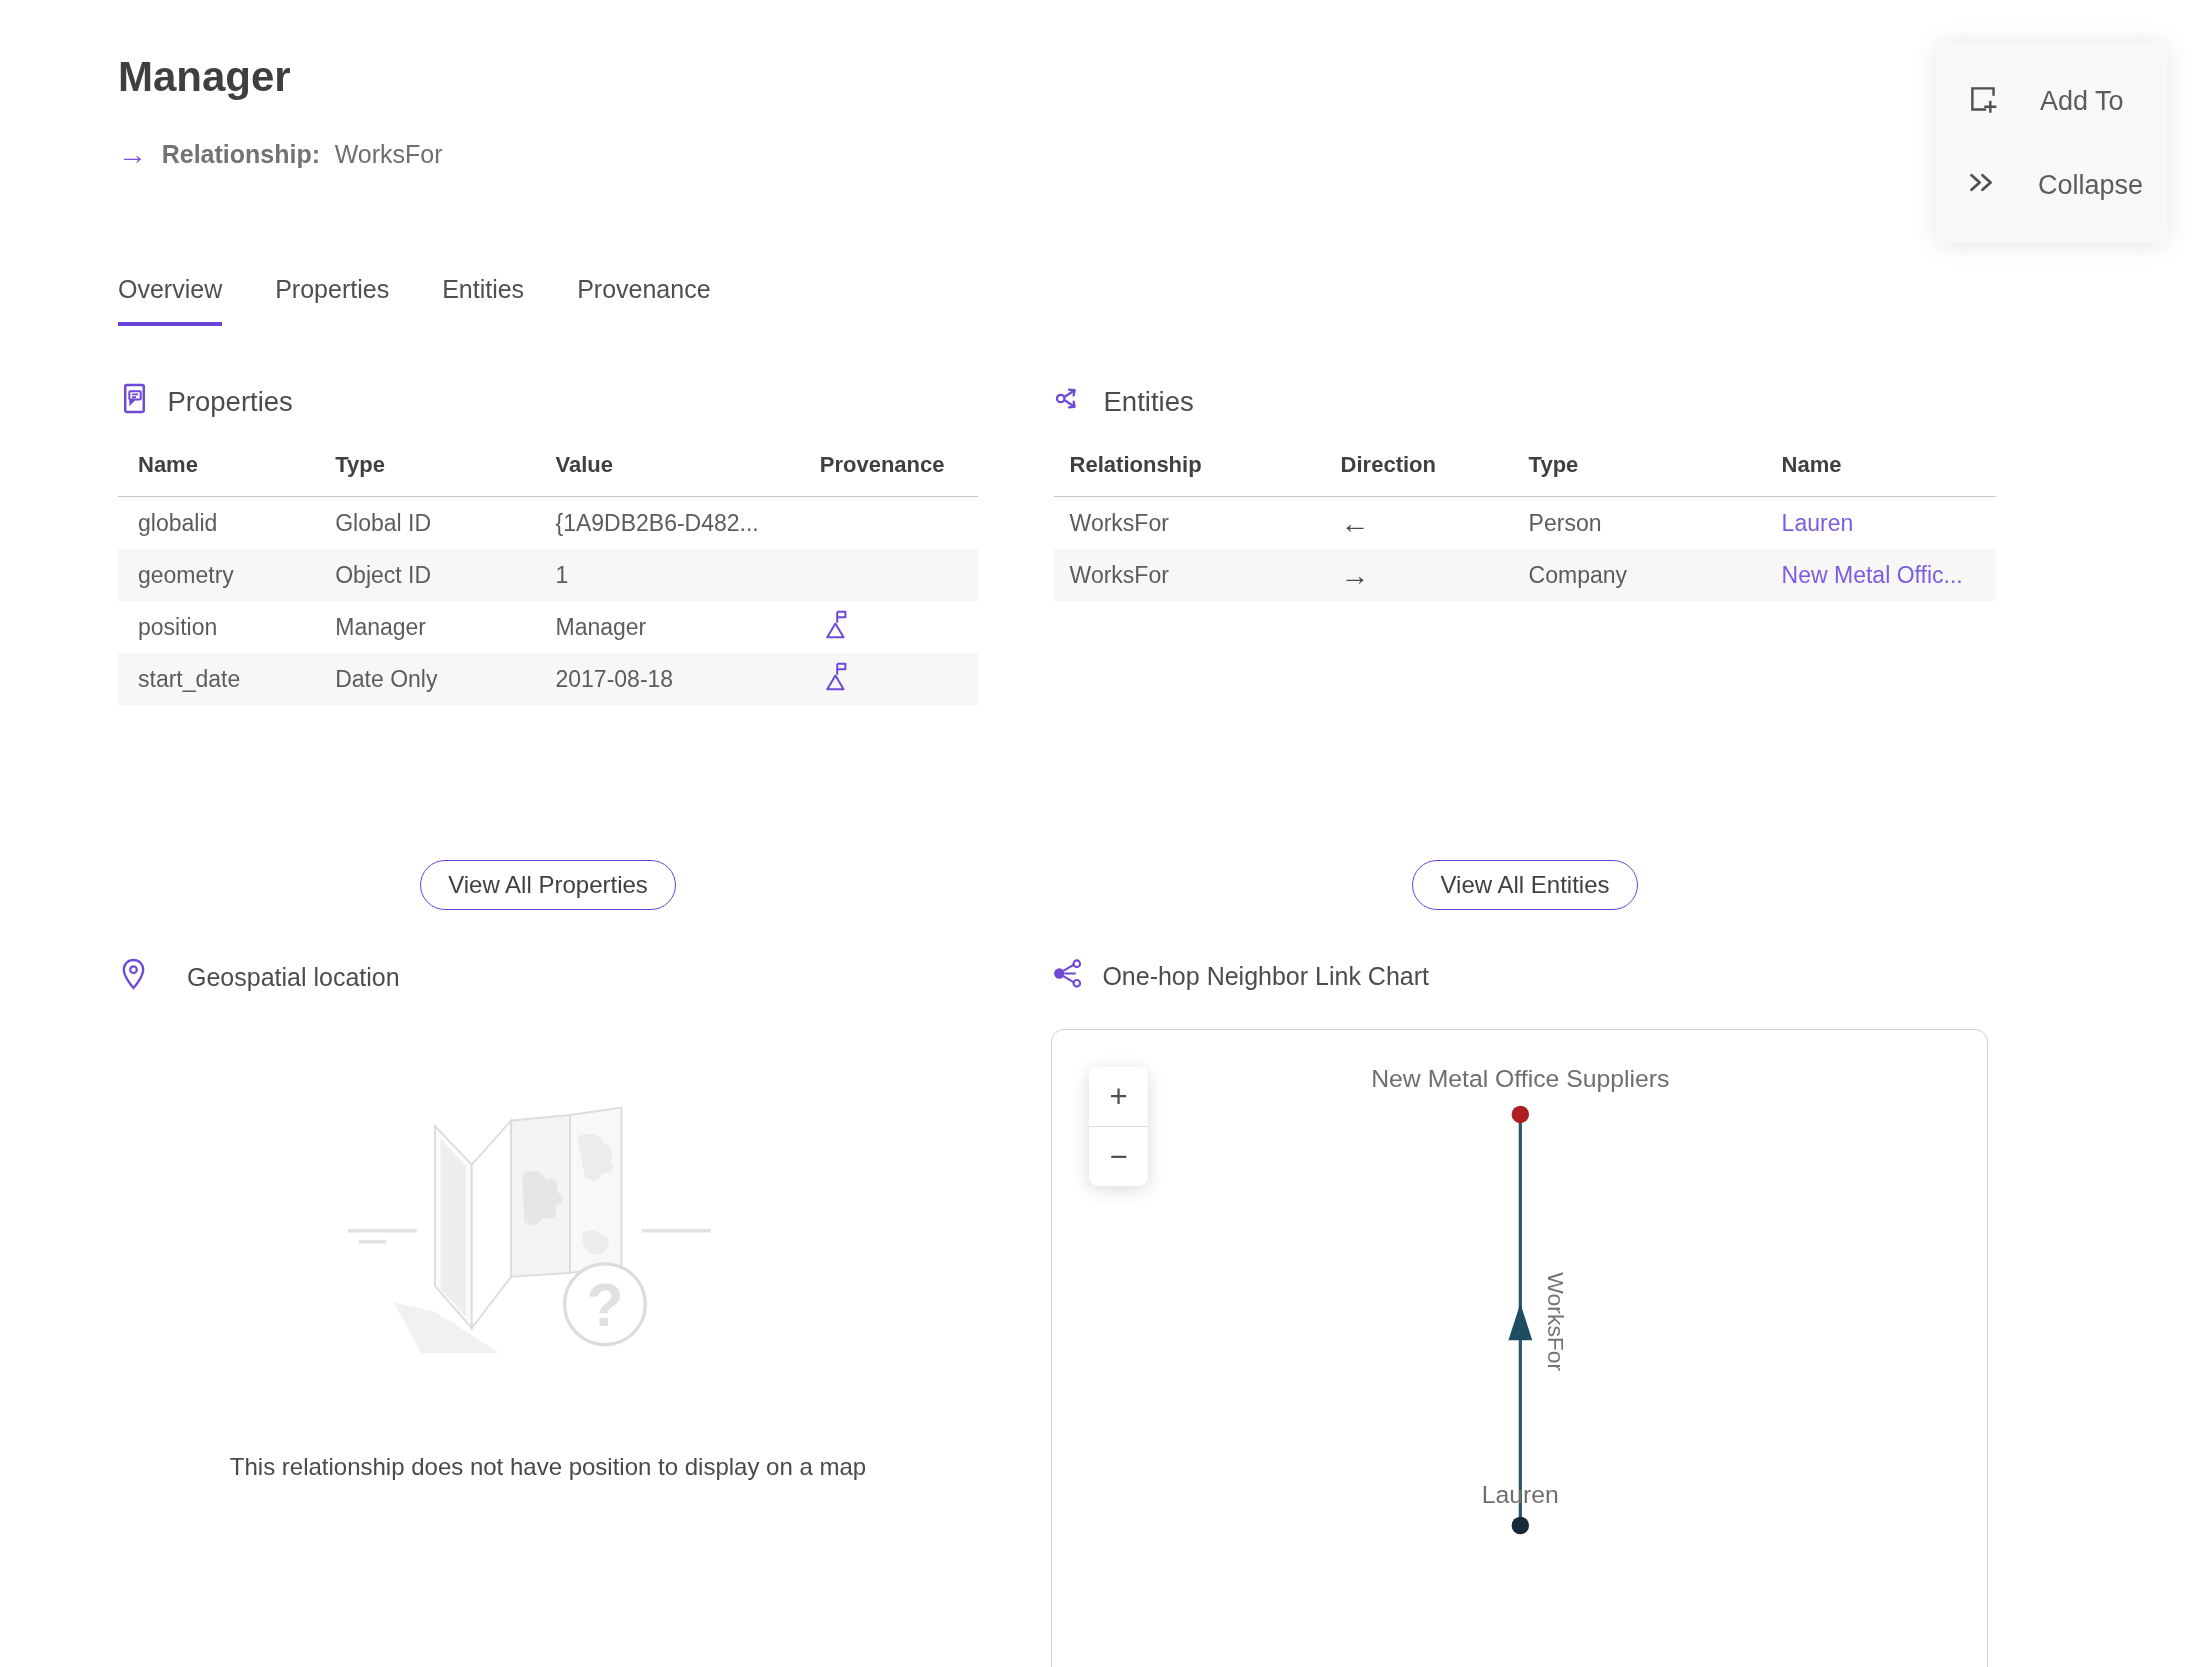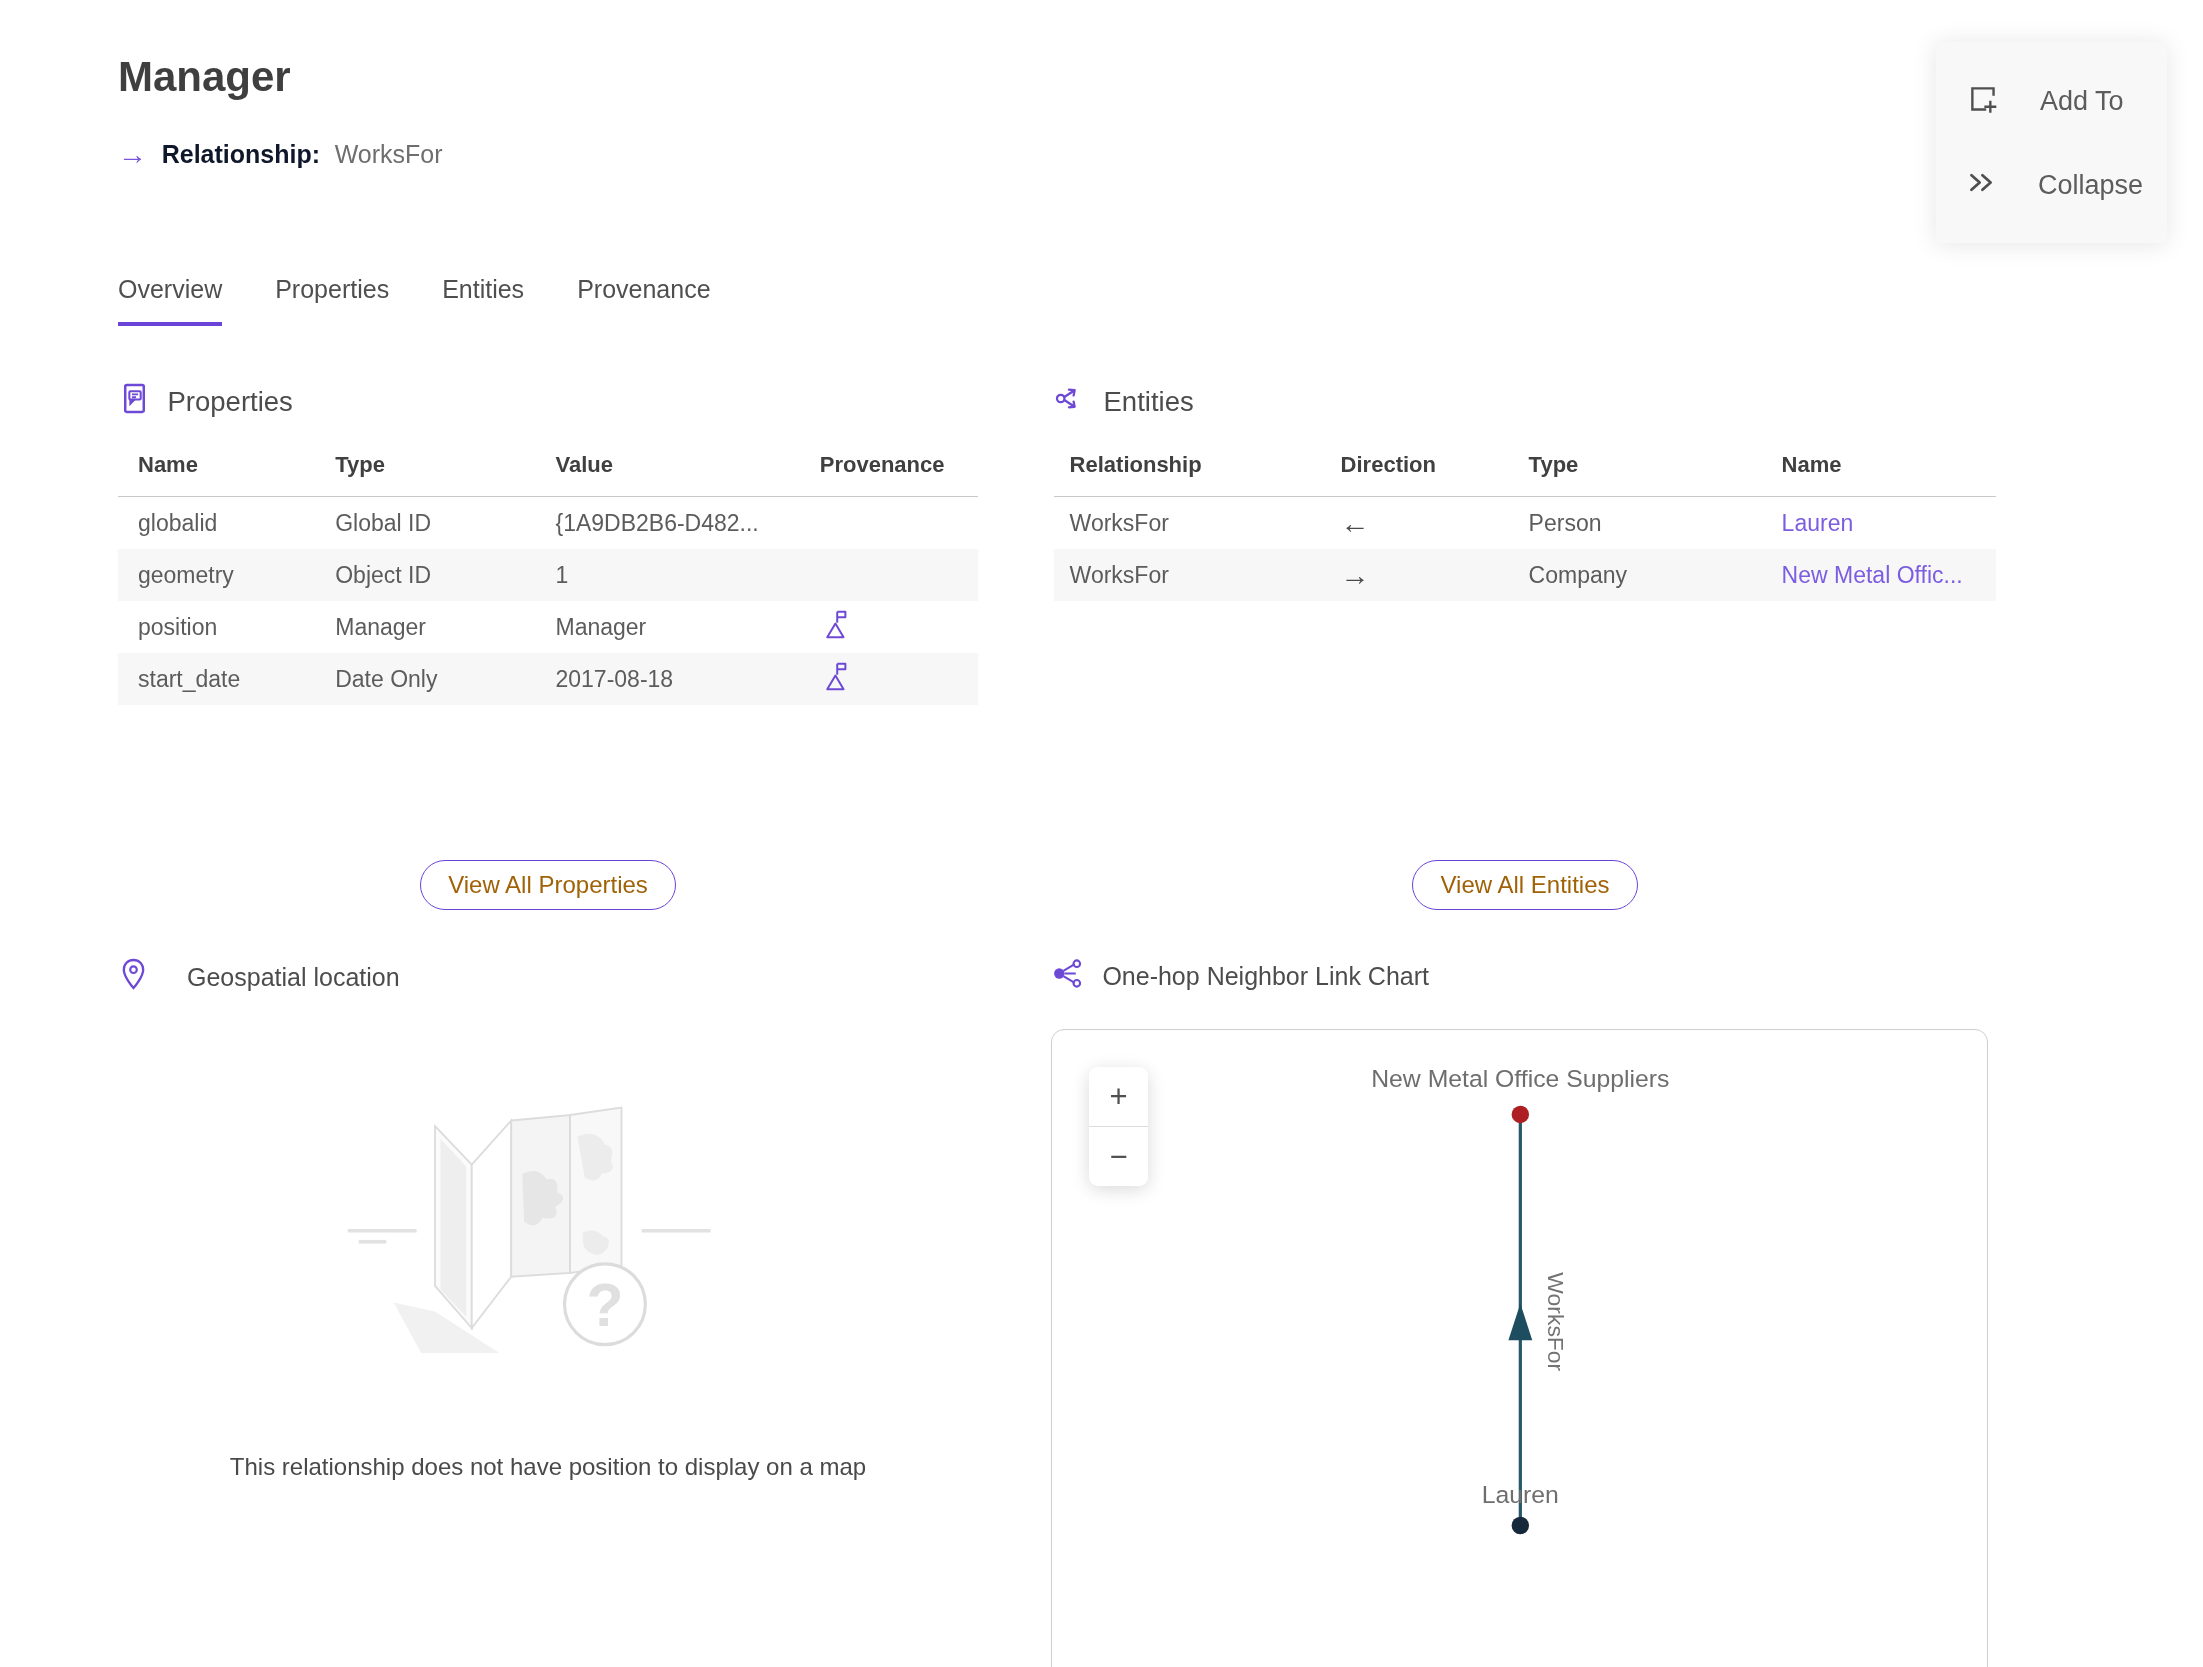--- a/index.html
+++ b/index.html
@@ -4,21 +4,21 @@
 <style>
   html,body{margin:0;padding:0;}
   body{
     width:2204px;height:1668px;position:relative;background:#ffffff;
     font-family:"Liberation Sans", sans-serif;color:#4c4c4c;overflow:hidden;
   }
   
   .page-title{position:absolute;left:118px;top:53px;font-size:42px;font-weight:700;color:#3f3f3f;}
   .subtitle{position:absolute;left:118px;top:140px;display:flex;align-items:center;gap:14.7px;font-size:25px;}
   .subtitle .arrow{color:#7a52e0;font-size:29px;line-height:1;}
-  .subtitle .lab{font-weight:700;color:#0f172a;}
+  .subtitle .lab{font-weight:700;color:#737373;}
   .subtitle .val{color:#6e6e6e;}
 
   
   .action-menu{position:absolute;left:1936px;top:42px;width:231px;background:#f8f8f8;border-radius:3.7px;
     box-shadow:0 1.8px 24px rgba(0,0,0,0.10);padding:16.5px 0;}
   .action-item{display:flex;align-items:center;gap:40px;padding:22px 29px;font-size:27px;color:#5c5c5c;cursor:pointer;}
   .action-item svg{flex:0 0 auto;}
 
   
   .tabs{position:absolute;left:118px;top:275px;display:flex;gap:53px;font-size:25px;color:#4f4f4f;}
@@ -39,21 +39,21 @@
   td{height:52px;padding:0 7.3px 0 20px;vertical-align:middle;}
   .ents-table td{padding-left:15.6px;}
   tbody tr:nth-child(even){background:#f7f7f7;}
   .link-cell{color:#7a5de0;cursor:pointer;}
   .dir-cell{font-size:29px;color:#4a4a4a;}
 
   
   .btn-row{position:absolute;top:860px;display:flex;justify-content:center;}
   .btn-row.left{left:118px;width:860px;}
   .btn-row.right{left:1054px;width:942px;justify-content:center;}
-  .pill-btn{font-family:"Liberation Sans",sans-serif;font-size:24px;color:#a16207;background:#ffffff;
+  .pill-btn{font-family:"Liberation Sans",sans-serif;font-size:24px;color:#404040;background:#ffffff;
     border:1.8px solid #6a43d8;border-radius:917px;padding:10px 27.5px;cursor:pointer;}
 
   
   .sub-header{position:absolute;top:957px;display:flex;align-items:center;gap:18.4px;font-size:25px;color:#4c4c4c;}
 
   
   .map-area{position:absolute;left:118px;top:1036px;width:860px;height:395px;}
   .map-message{position:absolute;left:118px;top:1453px;width:860px;text-align:center;font-size:24px;color:#4a4a4a;}
 
   

